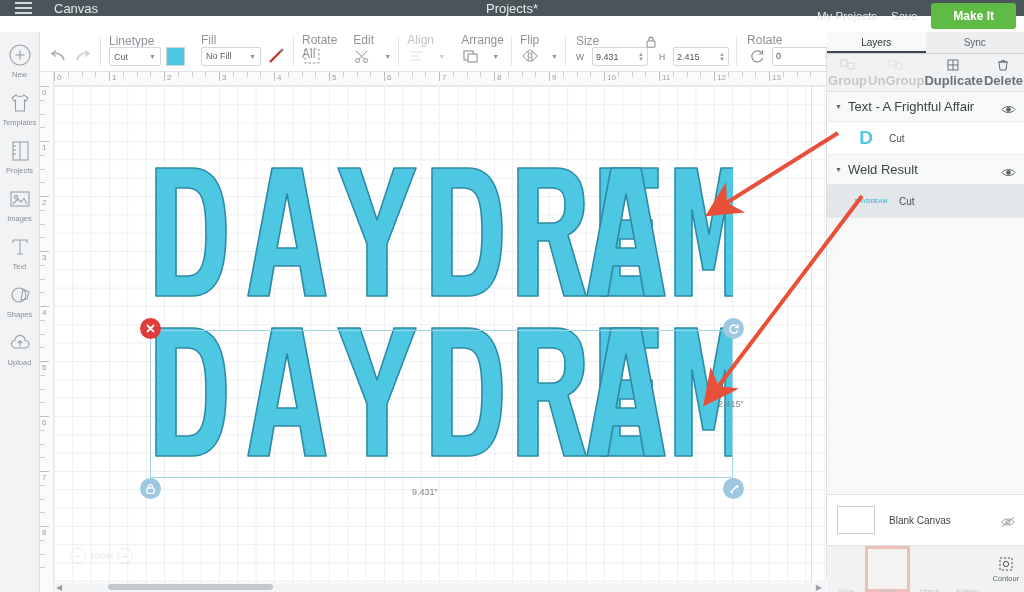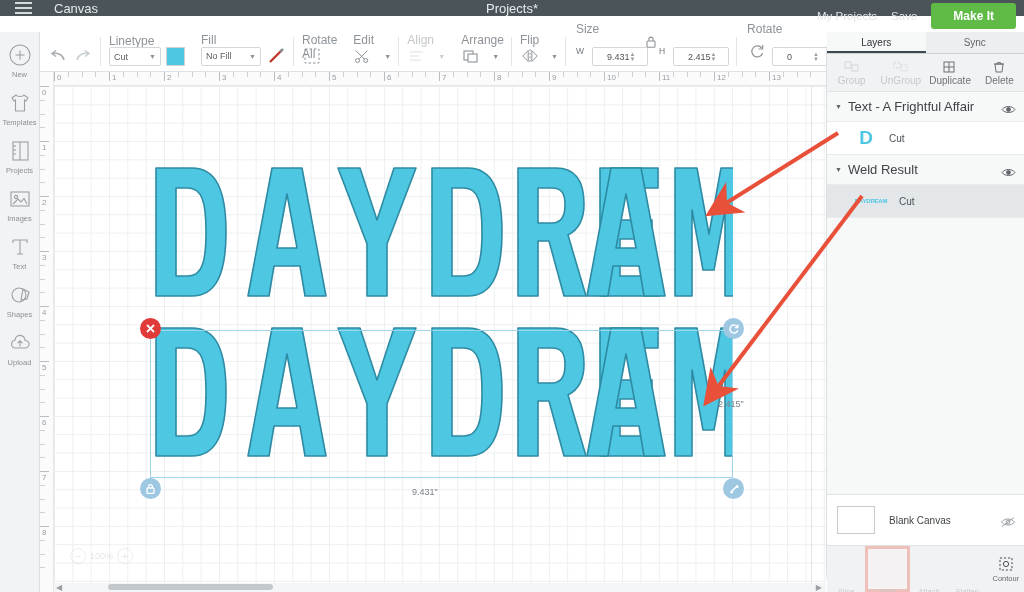--- a/index.html
+++ b/index.html
@@ -62,21 +62,21 @@
   }
   .tb-select .cv { display:inline-block; }
   .caret { font-size: 7px; color: #8d9398; margin-left: 6px; }
   .swatch { width: 19px; height: 19px; background: #4ec7e3; border: 1px solid #cfd3d6; cursor: pointer; }
   .tb-btn { width: 20px; height: 20px; display: flex; align-items: center;
     justify-content: center; cursor: pointer; }
   .tb-btn.dim { opacity: .35; }
   .numbox {
     border: 1px solid #d3d7da; border-radius: 2px; height: 19px; width: 56px;
     font-size: 9px; color: #4f5459; display: flex; align-items: center;
-    padding: 0 14px; background: #fff; margin-top: 12px;
+    padding: 0 3px; background: #fff;
   }
   .numbox .val { flex: 1; }
   .spin { display: flex; flex-direction: column; line-height: 5px; font-size: 6px; color: #9aa0a4; }
   .dimletter { font-size: 8.5px; color: #72787d; margin-right: 3px; }
   .lockwrap { position: absolute; left: 50%; top: 4px; transform: translateX(-50%); }
   .more { font-size: 9.5px; color: #5c6166; display: flex; align-items: center;
     margin-bottom: 7px; cursor: pointer; }
 
   
   .canvas-area { position: absolute; top: 72px; left: 40px; width: 786px; height: 520px;
@@ -128,21 +128,21 @@
     background: #f7f8f8; border-left: 1px solid #dcdfe1; border-radius: 18px; }
   .rp-tabs { display: flex; height: 22px; border-bottom: 1px solid #cfd3d6; background: #eceef0; }
   .rp-tab { flex: 1; text-align: center; font-size: 10px; color: #60666b;
     line-height: 22px; cursor: pointer; }
   .rp-tab.active { background: #f7f8f8; border-bottom: 2px solid #3d4850; color: #2f3438; }
   .rp-actions { display: flex; height: 38px; border-bottom: 1px solid #e0e3e5;
     background: #f1f2f3; }
   .rp-act { flex: 1; display: flex; flex-direction: column; align-items: center;
     justify-content: center; cursor: pointer; gap: 1px; }
   .rp-act.dim { opacity: .33; }
-  .rp-act-label { font-size: 10px; color: #6d7377; }
+  .rp-act-label { font-size: 13px; color: #6d7377; font-weight: bold; }
   .layer-row { display: flex; align-items: center; height: 30px; padding: 0 8px;
     border-bottom: 1px solid #e9ebec; cursor: pointer; }
   .layer-row.group { background: #f7f8f8; }
   .layer-row.sub { background: #fff; padding-left: 22px; height: 33px; }
   .layer-row.sub.hl { background: #e3e7ea; }
   .arrowdown { font-size: 7px; color: #5f656a; margin-right: 6px; }
   .layer-name { font-size: 13px; color: #3e4448; flex: 1; }
   .eye { width: 15px; height: 12px; }
   .thumb-d { font-size: 19px; color: #4ec7e3; font-weight: bold;
     font-family: "Liberation Sans", sans-serif; width: 34px; text-align: center; }

